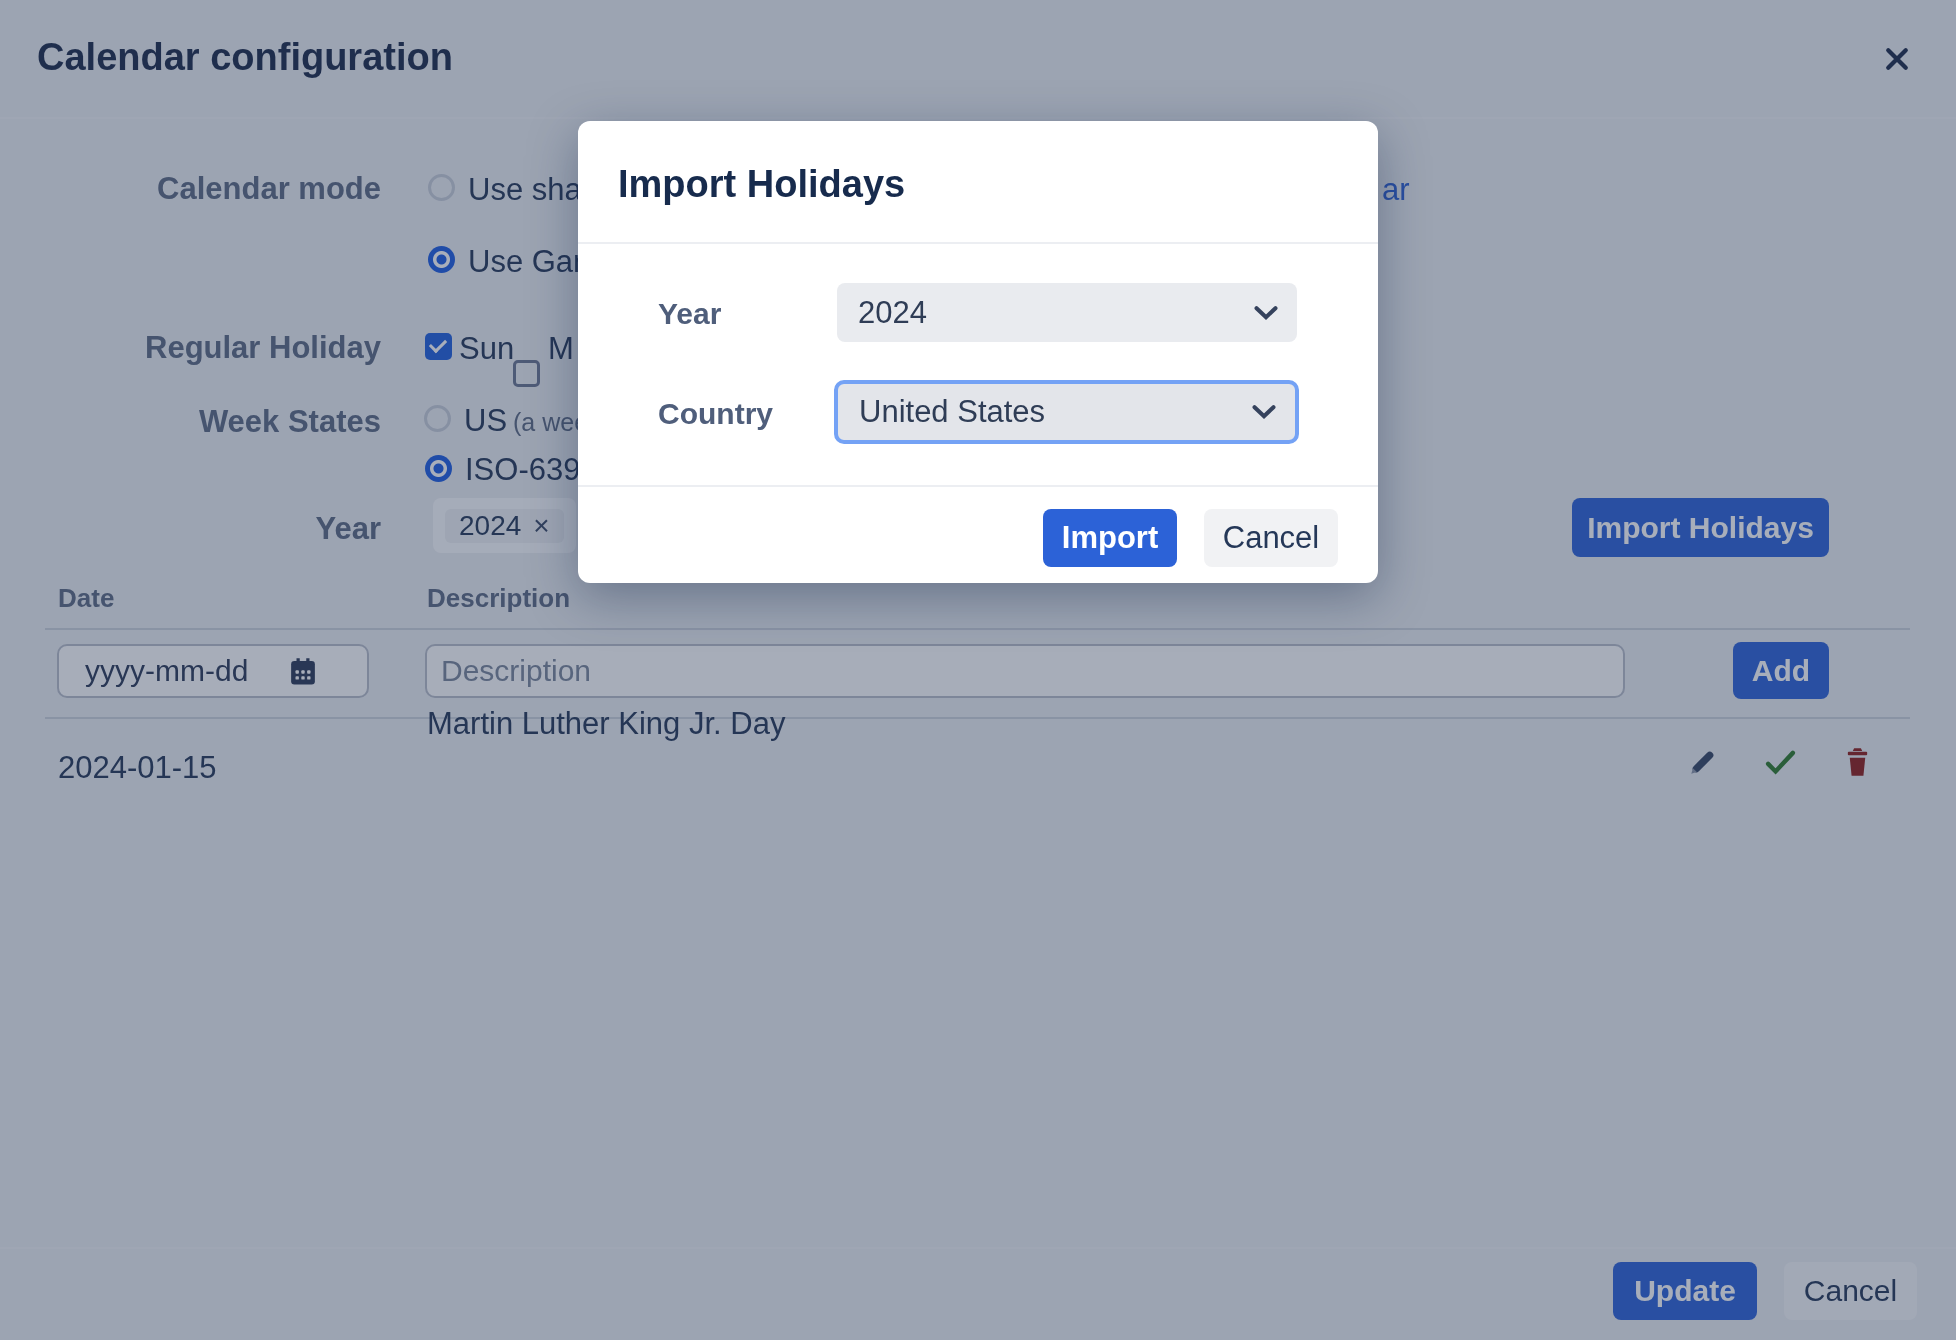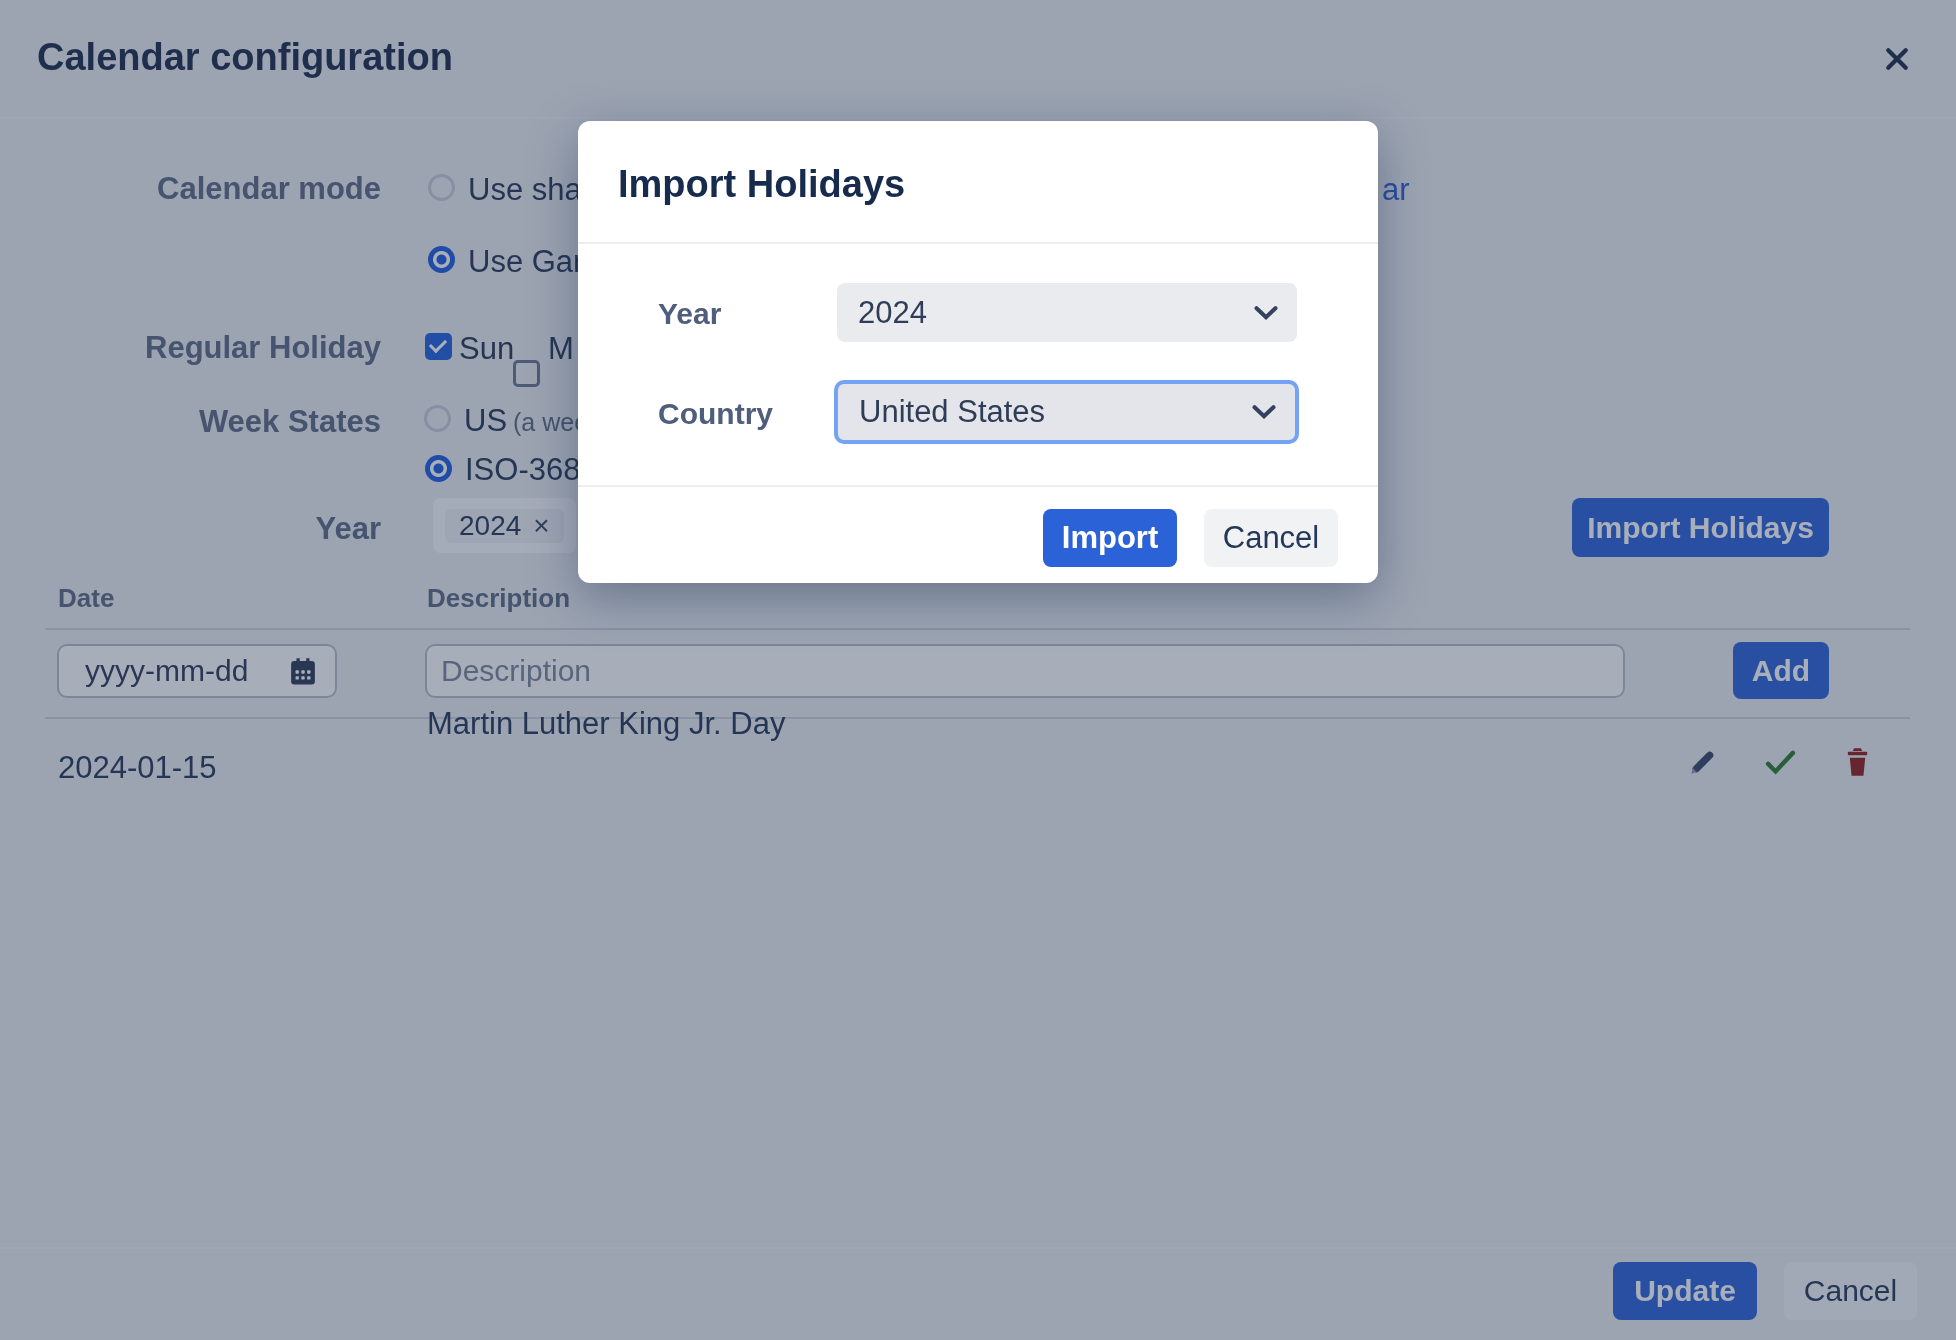--- a/index.html
+++ b/index.html
@@ -23,21 +23,21 @@
   .cb.unchecked{border:3px solid #697590;background:transparent;}
   .year-box{left:433px;top:498px;width:143px;height:55px;background:#fbfcfd;border-radius:8px;}
   .year-chip{left:445px;top:509px;height:34px;background:#eef0f3;border-radius:6px;
      display:flex;align-items:center;gap:12px;padding:0 14px;font-size:28px;color:#253858;}
   .chip-x{font-size:28px;color:#3a4a66;cursor:pointer;}
   .col-hdr{font-size:26px;font-weight:700;color:#5c6a82;}
   .tbl-divider{left:45px;width:1865px;height:2px;background:#ccd2da;}
   .inp{position:absolute;box-sizing:border-box;height:54px;border:2px solid #b7bdc9;
        border-radius:10px;background:#fdfdfe;font-family:"Liberation Sans",sans-serif;
        font-size:30px;color:#2c3a57;outline:none;}
-  .inp.date{padding-left:26px;width:280px;}
+  .inp.date{padding-left:26px;width:312px;}
   .inp.date::placeholder{color:#2c3a57;opacity:1;}
   .inp.desc{padding-left:14px;width:1200px;}
   .inp.desc::placeholder{color:#7a869a;opacity:1;}
   .btn{position:absolute;display:flex;align-items:center;justify-content:center;
        border:none;border-radius:8px;font-family:"Liberation Sans",sans-serif;cursor:pointer;}
   .btn-blue{background:#2c62d7;color:#ffffff;font-weight:700;font-size:30px;}
   .btn-gray{background:#f6f7f9;color:#253858;font-size:30px;}
   .bottom-divider{left:0;top:1247px;width:1956px;height:2px;background:#f0f2f6;}
   .icon-btn{cursor:pointer;}
   
@@ -79,21 +79,21 @@
   <div class="abs cb checked" style="left:425px;top:333px;"></div>
   <div class="abs body-txt" style="left:459px;top:331px;">Sun</div>
   <div class="abs cb unchecked" style="left:513px;top:333px;"></div>
   <div class="abs body-txt" style="left:548px;top:331px;width:30px;overflow:hidden;">M</div>
 
   <div class="abs form-label" style="left:0;top:404px;">Week States</div>
   <div class="abs radio" style="left:424px;top:405px;"></div>
   <div class="abs body-txt" style="left:464px;top:403px;">US</div>
   <div class="abs small-txt" style="left:513px;top:408px;">(a wee</div>
   <div class="abs radio checked" style="left:425px;top:455px;"></div>
-  <div class="abs body-txt" style="left:465px;top:452px;">ISO-368</div>
+  <div class="abs body-txt" style="left:465px;top:452px;">ISO-639</div>
 
   <div class="abs form-label" style="left:0;top:511px;">Year</div>
   <div class="abs year-box"></div>
   <div class="abs year-chip">
     <span>2024</span>
     <span class="chip-x">×</span>
   </div>
 
   <button class="btn btn-blue" style="left:1572px;top:498px;width:257px;height:59px;">Import Holidays</button>
 

